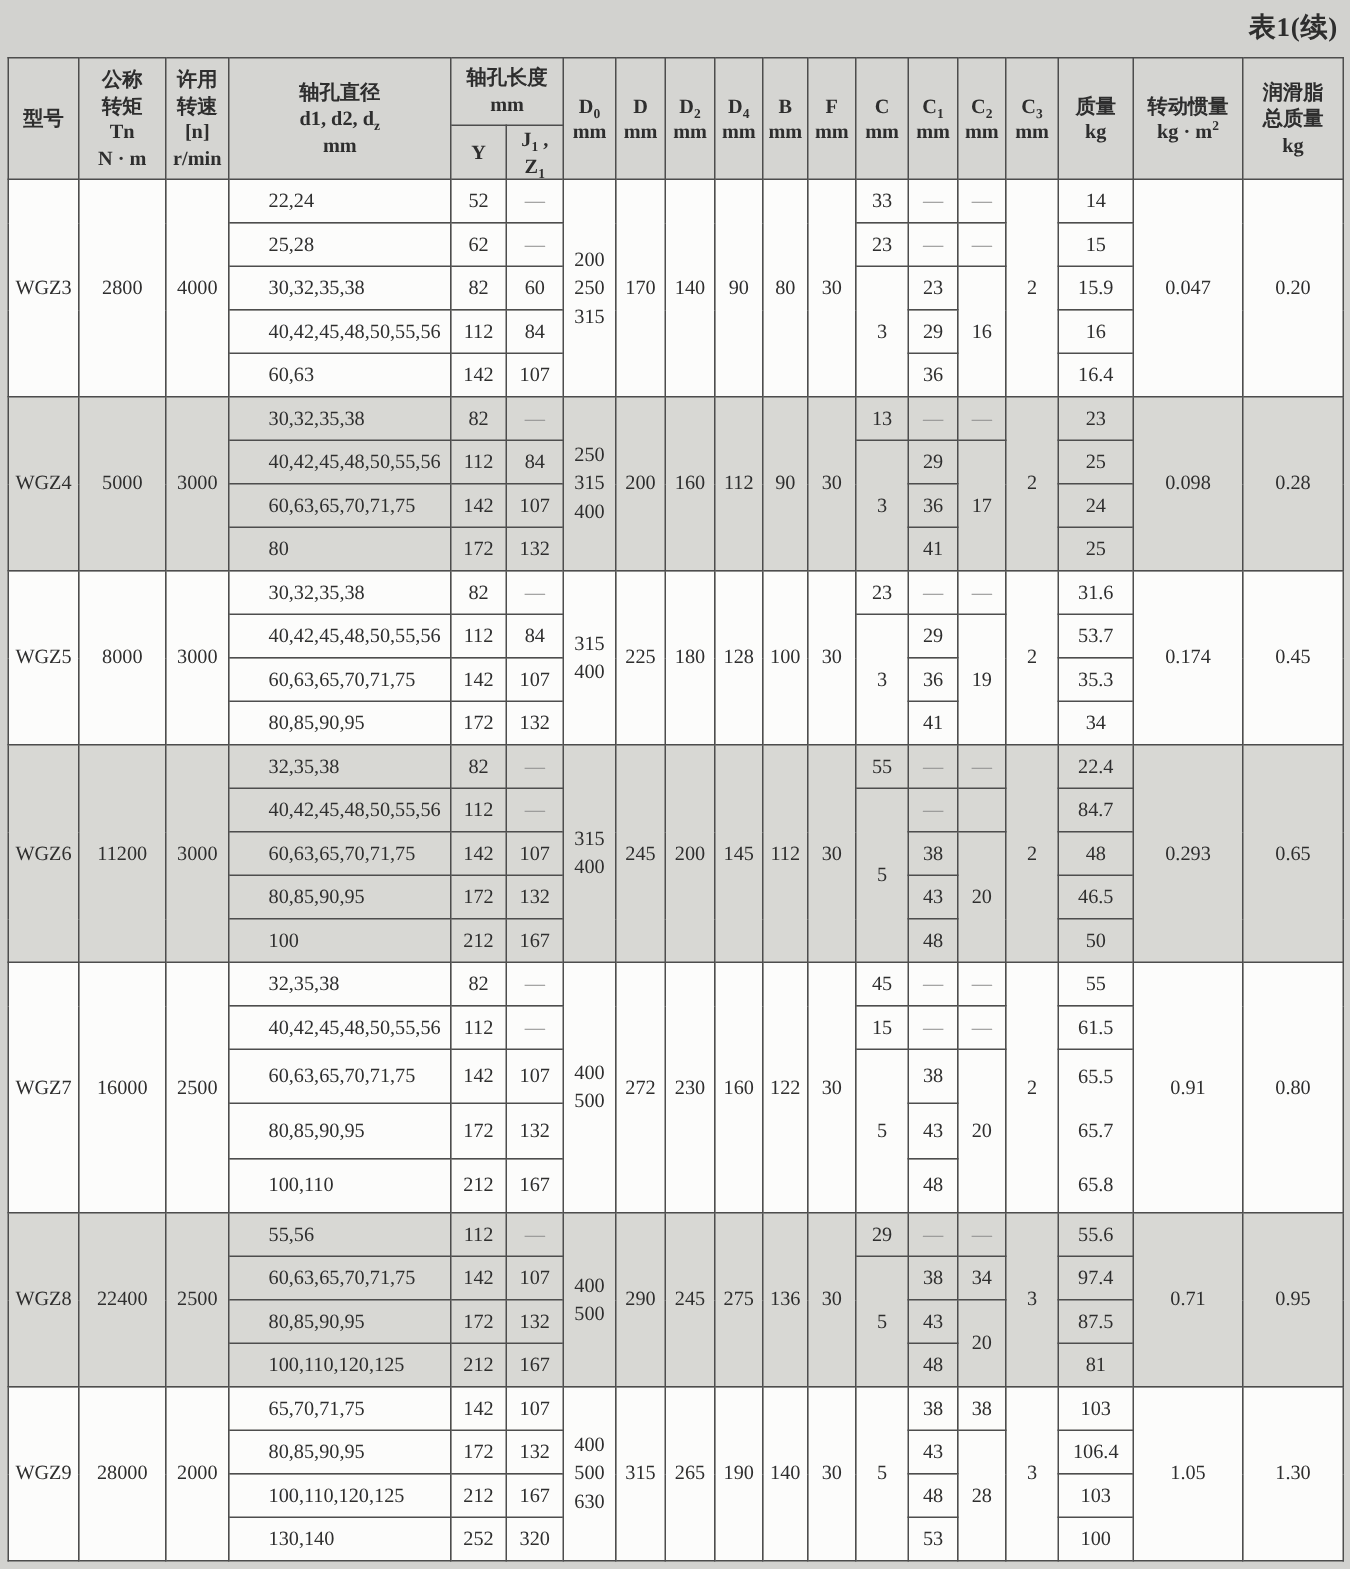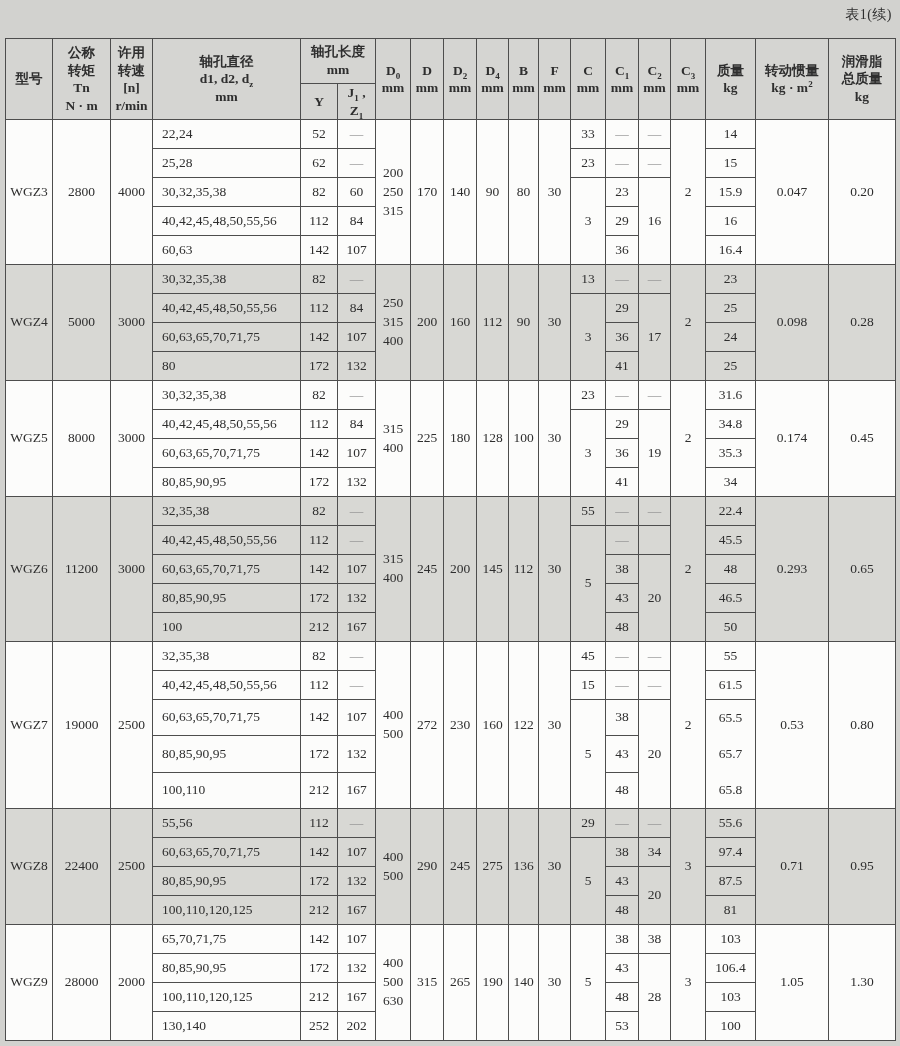--- a/index.html
+++ b/index.html
@@ -4,40 +4,40 @@
 <style>
   html,body{margin:0;padding:0}
   body{
     width:900px;height:1046px;overflow:hidden;position:relative;
     background:#d2d2cf;
     font-family:"Liberation Serif","DejaVu Serif",serif;
     color:#2e2e2e;
   }
   .caption{
     position:absolute;top:6px;right:8px;
-    font-size:14px;font-weight:normal;letter-spacing:.5px;
+    font-size:18px;font-weight:bold;letter-spacing:.5px;
   }
   table.spec{
     position:absolute;left:5px;top:38px;width:890px;
     border-collapse:collapse;table-layout:fixed;
   }
   th,td{
     border:1px solid #4d4d4d;
     text-align:center;vertical-align:middle;
     font-size:13.5px;padding:0 2px;
     overflow:hidden;
   }
   th{
     font-weight:bold;background:#d5d5d2;
     height:33px;line-height:1.3;font-size:13.5px;
   }
   thead tr.h1 th{height:44px}
   td{height:28px;background:#fcfcfb;line-height:1.4}
   tr.shade td{background:#d8d8d4}
-  td.left{text-align:left;padding-left:9px}
+  td.left{text-align:left;padding-left:26px}
   td.dash{color:#8f8f8f}
   td.multiline{line-height:36px}
   sub,sup{font-size:9px;line-height:0}
 </style>
 </head>
 <body>
 
 <div class="caption">表1(续)</div>
 
 <table class="spec">
@@ -207,21 +207,21 @@
         <td rowspan="4">0.174</td>
         <td rowspan="4">0.45</td>
       </tr>
       <tr>
         <td class="left">40,42,45,48,50,55,56</td>
         <td>112</td>
         <td>84</td>
         <td rowspan="3">3</td>
         <td>29</td>
         <td rowspan="3">19</td>
-        <td>34.8</td>
+        <td>53.7</td>
       </tr>
       <tr>
         <td class="left">60,63,65,70,71,75</td>
         <td>142</td>
         <td>107</td>
         <td>36</td>
         <td>35.3</td>
       </tr>
       <tr>
         <td class="left">80,85,90,95</td>
@@ -251,21 +251,21 @@
         <td rowspan="5">0.293</td>
         <td rowspan="5">0.65</td>
       </tr>
       <tr class="shade">
         <td class="left">40,42,45,48,50,55,56</td>
         <td>112</td>
         <td class="dash">—</td>
         <td rowspan="4">5</td>
         <td class="dash">—</td>
         <td></td>
-        <td>45.5</td>
+        <td>84.7</td>
       </tr>
       <tr class="shade">
         <td class="left">60,63,65,70,71,75</td>
         <td>142</td>
         <td>107</td>
         <td>38</td>
         <td rowspan="3">20</td>
         <td>48</td>
       </tr>
       <tr class="shade">
@@ -277,37 +277,37 @@
       </tr>
       <tr class="shade">
         <td class="left">100</td>
         <td>212</td>
         <td>167</td>
         <td>48</td>
         <td>50</td>
       </tr>
       <tr>
         <td rowspan="5">WGZ7</td>
-        <td rowspan="5">19000</td>
+        <td rowspan="5">16000</td>
         <td rowspan="5">2500</td>
         <td class="left">32,35,38</td>
         <td>82</td>
         <td class="dash">—</td>
         <td rowspan="5">400<br>500</td>
         <td rowspan="5">272</td>
         <td rowspan="5">230</td>
         <td rowspan="5">160</td>
         <td rowspan="5">122</td>
         <td rowspan="5">30</td>
         <td>45</td>
         <td class="dash">—</td>
         <td class="dash">—</td>
         <td rowspan="5">2</td>
         <td>55</td>
-        <td rowspan="5">0.53</td>
+        <td rowspan="5">0.91</td>
         <td rowspan="5">0.80</td>
       </tr>
       <tr>
         <td class="left">40,42,45,48,50,55,56</td>
         <td>112</td>
         <td class="dash">—</td>
         <td>15</td>
         <td class="dash">—</td>
         <td class="dash">—</td>
         <td>61.5</td>
@@ -410,18 +410,18 @@
       <tr>
         <td class="left">100,110,120,125</td>
         <td>212</td>
         <td>167</td>
         <td>48</td>
         <td>103</td>
       </tr>
       <tr>
         <td class="left">130,140</td>
         <td>252</td>
-        <td>202</td>
+        <td>320</td>
         <td>53</td>
         <td>100</td>
       </tr>
     </tbody>
 </table>
 
 </body></html>

